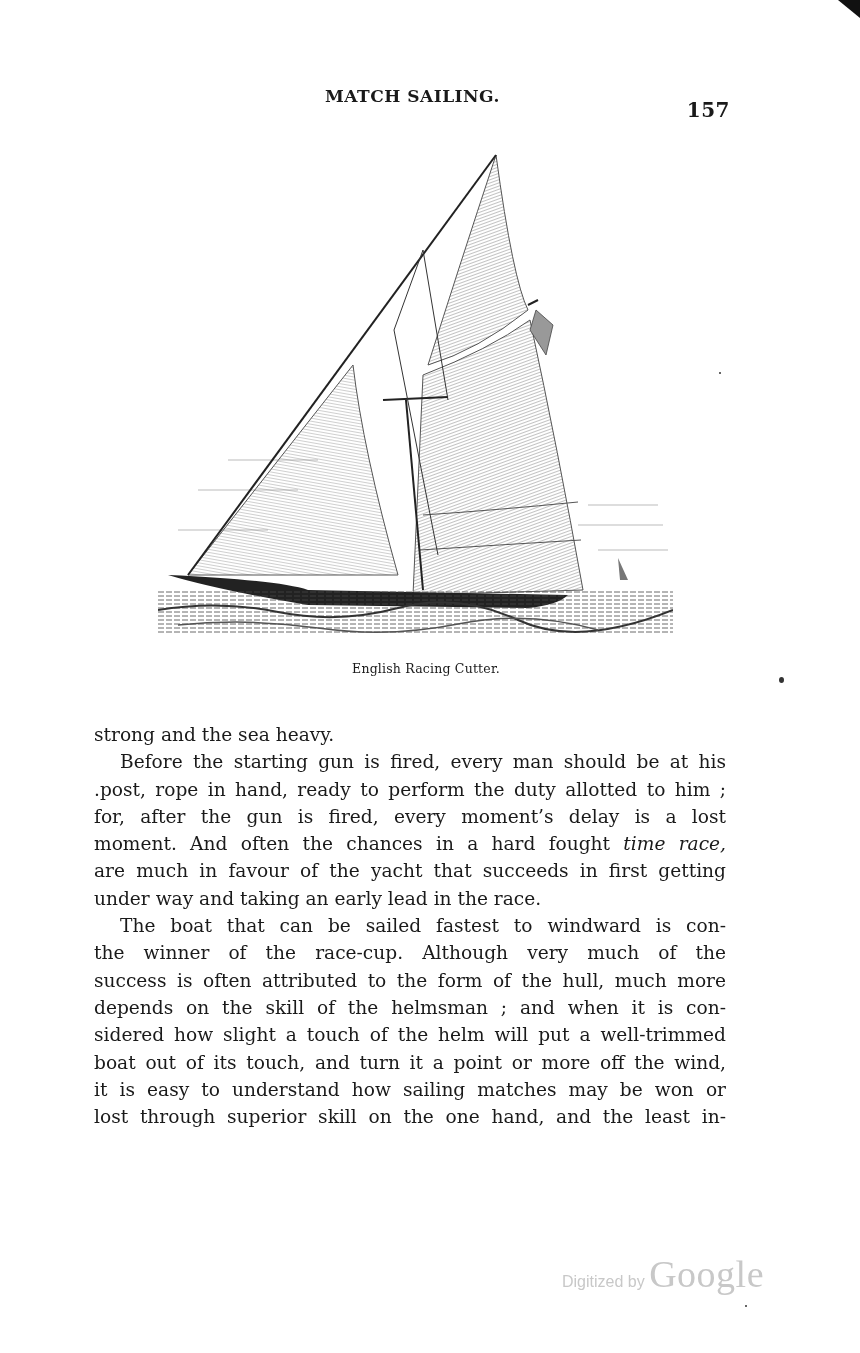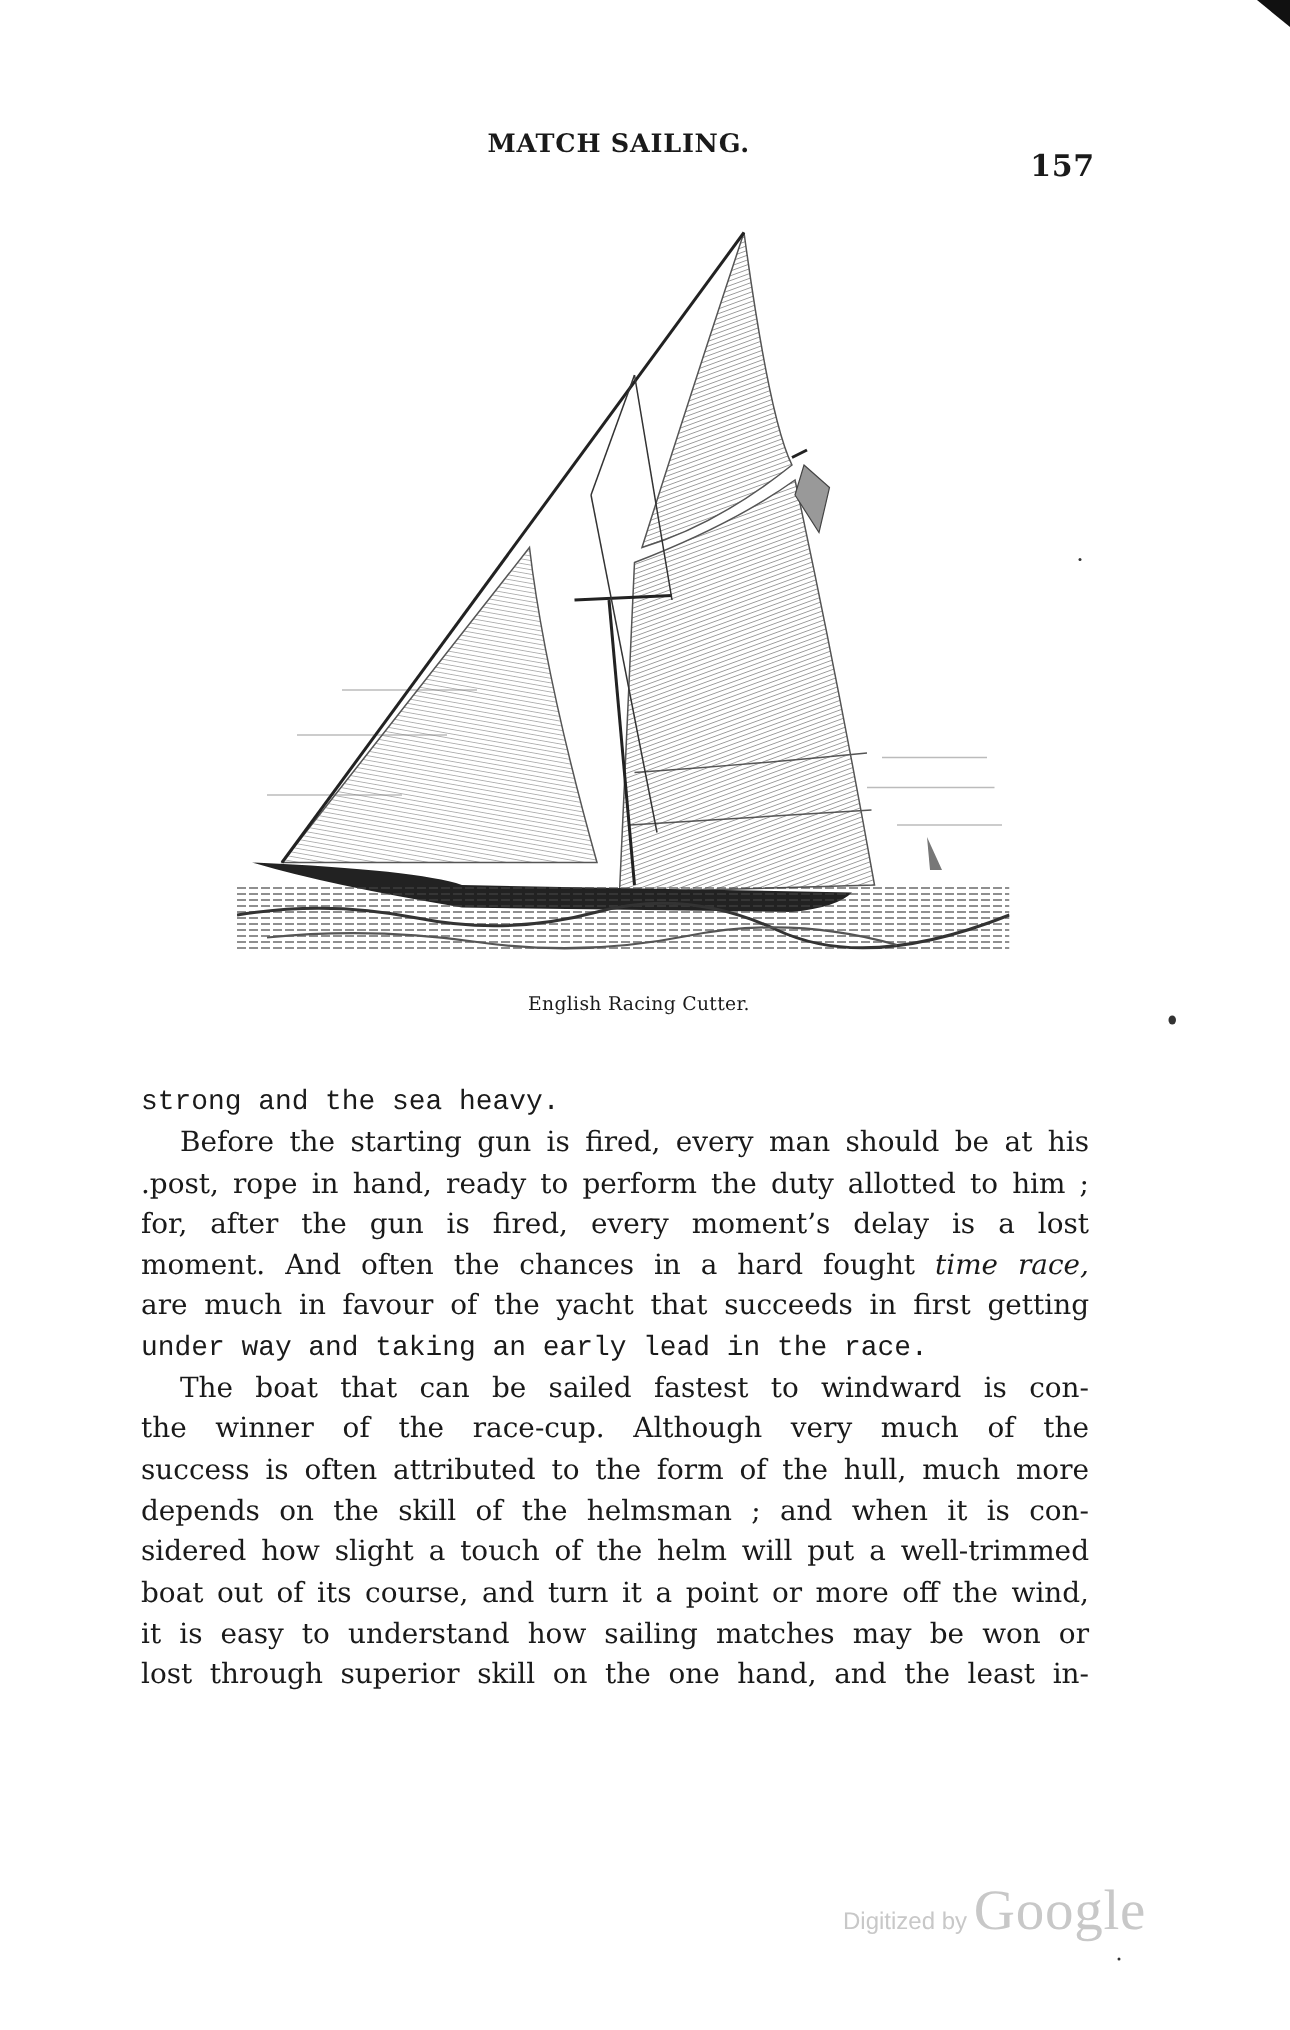--- a/index.html
+++ b/index.html
@@ -25,21 +25,21 @@
     .caption {
       position: absolute; top: 661px; left: 0; width: 820px; text-align: center;
       font-size: 12.5px; font-weight: normal; letter-spacing: 0.2px; margin-left: 16px;
     }
     .body-text {
       position: absolute; left: 94px; top: 721px; width: 632px;
       font-size: 18.6px; line-height: 27.3px; text-align: justify;
     }
     .body-text p { margin: 0; }
     .body-text .line { display: block; text-align: justify; text-align-last: justify; white-space: nowrap; }
-    .body-text .line.last { text-align-last: left; font-family: Liberation Mono, monospace; }
+    .body-text .line.last { text-align-last: left; }
     .body-text .indent { padding-left: 26px; }
     .body-text em { font-style: italic; font-weight: normal; }
     .watermark {
       position: absolute; left: 562px; top: 1252px; color: #c8c8c8;
       font-family: "Liberation Sans", sans-serif;
     }
     .watermark .small { font-size: 16px; }
     .watermark .big { font-family: Liberation Serif, serif; font-size: 38px; letter-spacing: 0.5px; }
     .speck { position: absolute; background: #333; border-radius: 50%; }
   </style>
@@ -124,21 +124,21 @@
     <span class="line"><span>moment.  And often the chances in a hard fought </span><em>time race,</em></span>
     <span class="line">are much in favour of the yacht that succeeds in first getting</span>
     <span class="line last">under way and taking an early lead in the race.</span>
   </p>
   <p>
     <span class="line indent">The boat that can be sailed fastest to windward is con-</span>
     <span class="line">the winner of the race-cup.  Although very much of the</span>
     <span class="line">success is often attributed to the form of the hull, much more</span>
     <span class="line">depends on the skill of the helmsman ; and when it is con-</span>
     <span class="line">sidered how slight a touch of the helm will put a well-trimmed</span>
-    <span class="line">boat out of its course, and turn it a point or more off the wind,</span>
+    <span class="line">boat out of its touch, and turn it a point or more off the wind,</span>
     <span class="line">it is easy to understand how sailing matches may be won or</span>
     <span class="line">lost through superior skill on the one hand, and the least in-</span>
   </p>
 </div>
 
 <div class="watermark">
   <span class="small">Digitized by</span>
   <span class="big">Google</span>
 </div>
 

